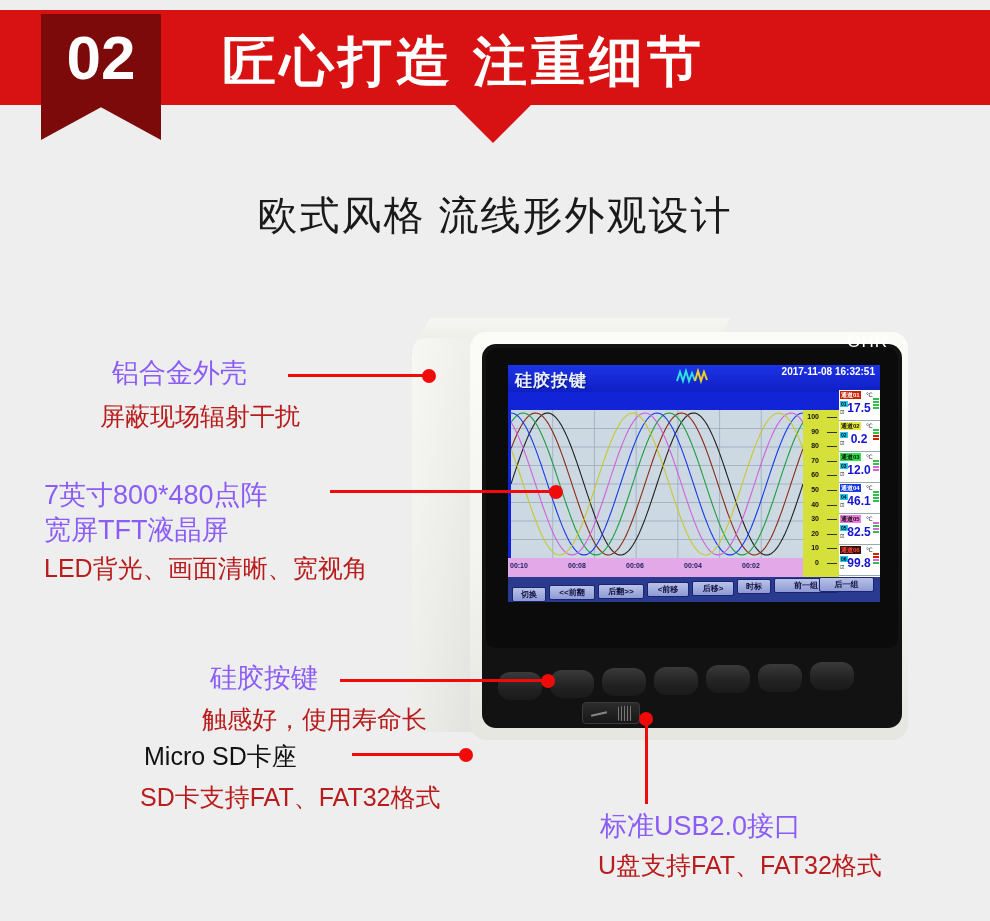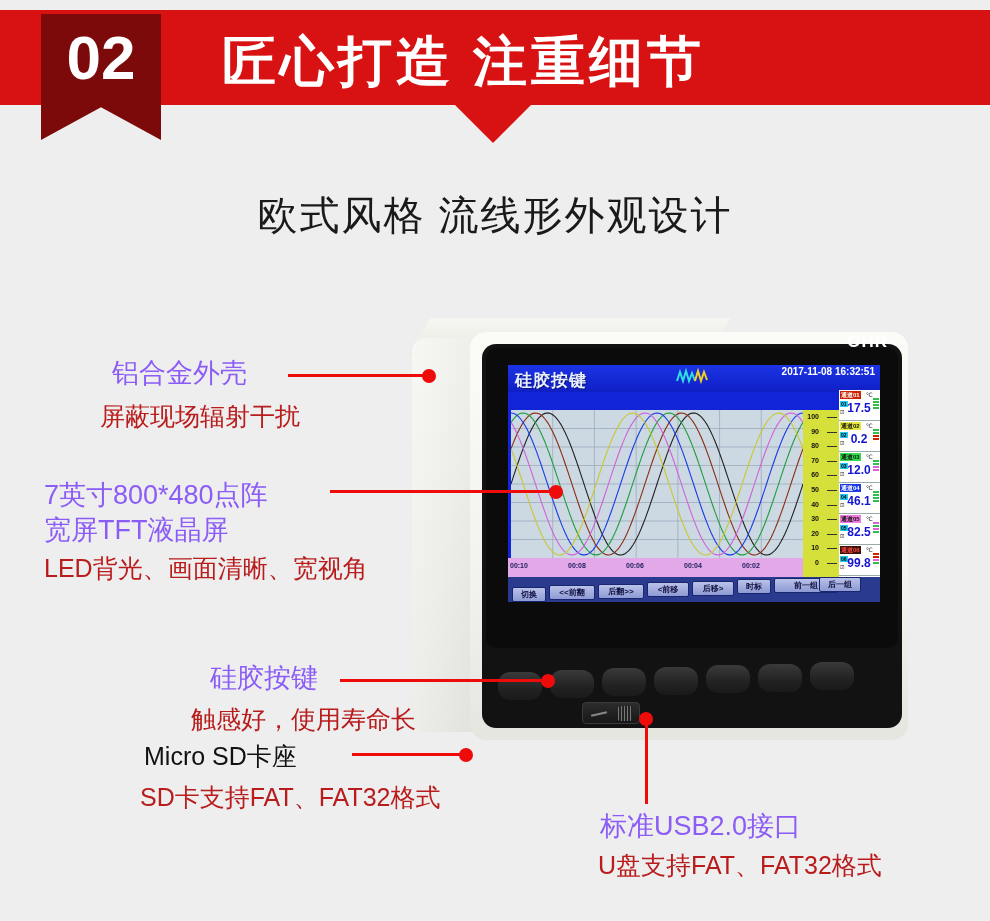--- a/index.html
+++ b/index.html
@@ -167,21 +167,21 @@
 
   
   .keys { position:absolute; left:86px; top:344px; width:390px; height:40px; }
   .key {
     position:absolute; width:44px; height:28px;
     background:linear-gradient(180deg,#3a3a3a 0%,#222 60%,#1a1a1a 100%);
     border-radius:12px;
   }
   .ohr {
     position:absolute; right:24px; top:14px;
-    font-size:17px; font-weight:bold; color:#fff; letter-spacing:1px;
+    font-size:17px; font-weight:normal; color:#fff; letter-spacing:1px;
   }
   .usbport {
     position:absolute; left:170px; top:384px; width:58px; height:22px;
     background:linear-gradient(180deg,#2c2c2c 0%,#171717 100%);
     border-radius:4px; border:1px solid #3a3a3a;
   }
   .usbport .slot {
     position:absolute; right:7px; top:3px; width:14px; height:15px;
     background:repeating-linear-gradient(90deg,#777 0 1px,#222 1px 3px);
     border-radius:2px;
@@ -202,21 +202,21 @@
     position:absolute; width:14px; height:14px; border-radius:50%;
     background:#f00b0b;
   }
 
   .a1t { position:absolute; left:112px; top:355px; }
   .a1s { position:absolute; left:100px; top:400px; }
   .a2t1 { position:absolute; left:44px; top:477px; }
   .a2t2 { position:absolute; left:44px; top:512px; }
   .a2s  { position:absolute; left:44px; top:552px; }
   .a3t  { position:absolute; left:210px; top:660px; }
-  .a3s  { position:absolute; left:191px; top:703px; }
+  .a3s  { position:absolute; left:202px; top:703px; }
   .a4t  { position:absolute; left:144px; top:740px; }
   .a4s  { position:absolute; left:140px; top:781px; }
   .a5t  { position:absolute; left:600px; top:808px; }
   .a5s  { position:absolute; left:598px; top:849px; }
 </style>
 </head>
 <body>
 
 <div class="banner">
   <div class="banner-title">匠心打造  注重细节</div>
@@ -383,21 +383,21 @@
       </div>
 
     <div class="btnbar">
         <div class="lcdbtn" style="left: 4px; width: 34px; top: 10px;">切换</div>
         <div class="lcdbtn" style="left: 41px; width: 46px; top: 8px;">&lt;&lt;前翻</div>
         <div class="lcdbtn" style="left: 90px; width: 46px; top: 7px;">后翻&gt;&gt;</div>
         <div class="lcdbtn" style="left: 139px; width: 42px; top: 5px;">&lt;前移</div>
         <div class="lcdbtn" style="left: 184px; width: 42px; top: 4px;">后移&gt;</div>
         <div class="lcdbtn" style="left: 229px; width: 34px; top: 2px;">时标</div>
         <div class="lcdbtn" style="left: 266px; width: 64px; top: 1px;">前一组</div>
-        <div class="lcdbtn" style="left: 311px; width: 42px; top: 0px;">后一组</div>
+        <div class="lcdbtn" style="left: 311px; width: 55px; top: 0px;">后一组</div>
       </div>
   </div>
 
   <div class="keys">
     <div class="key" style="left:0px;  top:10px;"></div>
     <div class="key" style="left:52px; top:8px;"></div>
     <div class="key" style="left:104px;top:6px;"></div>
     <div class="key" style="left:156px;top:5px;"></div>
     <div class="key" style="left:208px;top:3px;"></div>
     <div class="key" style="left:260px;top:2px;"></div>

